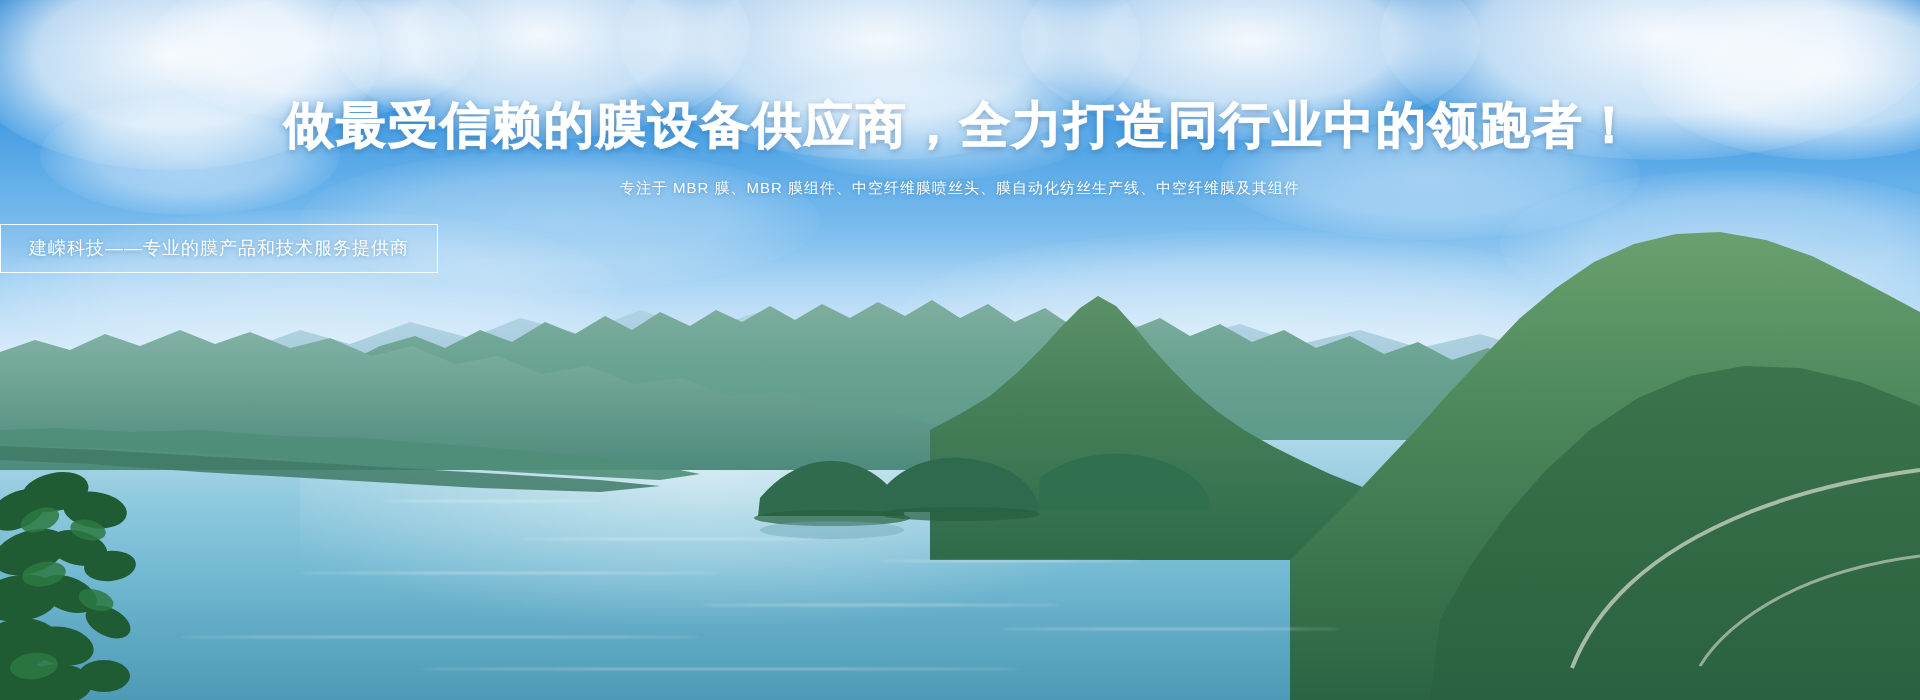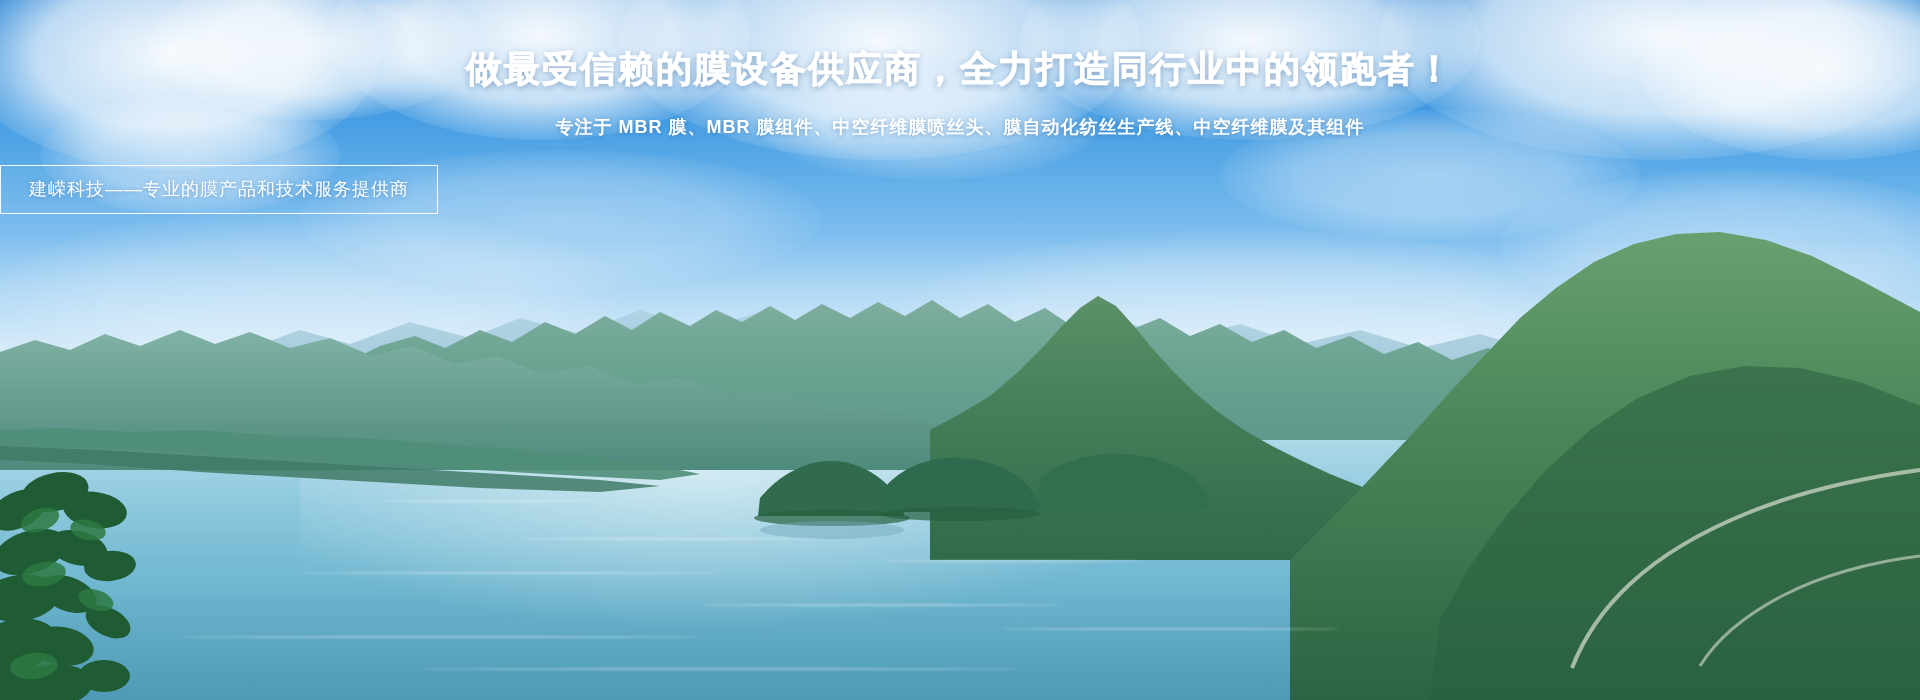--- a/index.html
+++ b/index.html
@@ -96,37 +96,37 @@
   .content {
     position: absolute;
     left: 0; top: 0;
     width: 1920px;
     text-align: center;
     z-index: 40;
   }
 
   .headline {
     margin: 0;
-    padding-top: 49px;
-    font-size: 36px;
+    padding-top: 98px;
+    font-size: 50px;
     line-height: 1.1;
     font-weight: bold;
     color: #ffffff;
     letter-spacing: 2px;
     font-family: "DejaVu Sans", "Liberation Sans", sans-serif;
     text-shadow: 0 2px 6px rgba(20,70,130,0.45), 0 0 2px rgba(255,255,255,0.6);
     -webkit-text-stroke: 1px rgba(255,255,255,0.9);
     white-space: nowrap;
   }
 
   .subline {
     margin: 0;
     padding-top: 26px;
-    font-size: 18px;
-    font-weight: bold;
+    font-size: 15px;
+    font-weight: normal;
     color: #ffffff;
     letter-spacing: 1px;
     text-shadow: 0 1px 4px rgba(30,90,150,0.40);
     white-space: nowrap;
   }
 
   .tagline-wrap {
     margin: 0;
     padding-top: 26px;
     display: flex;

